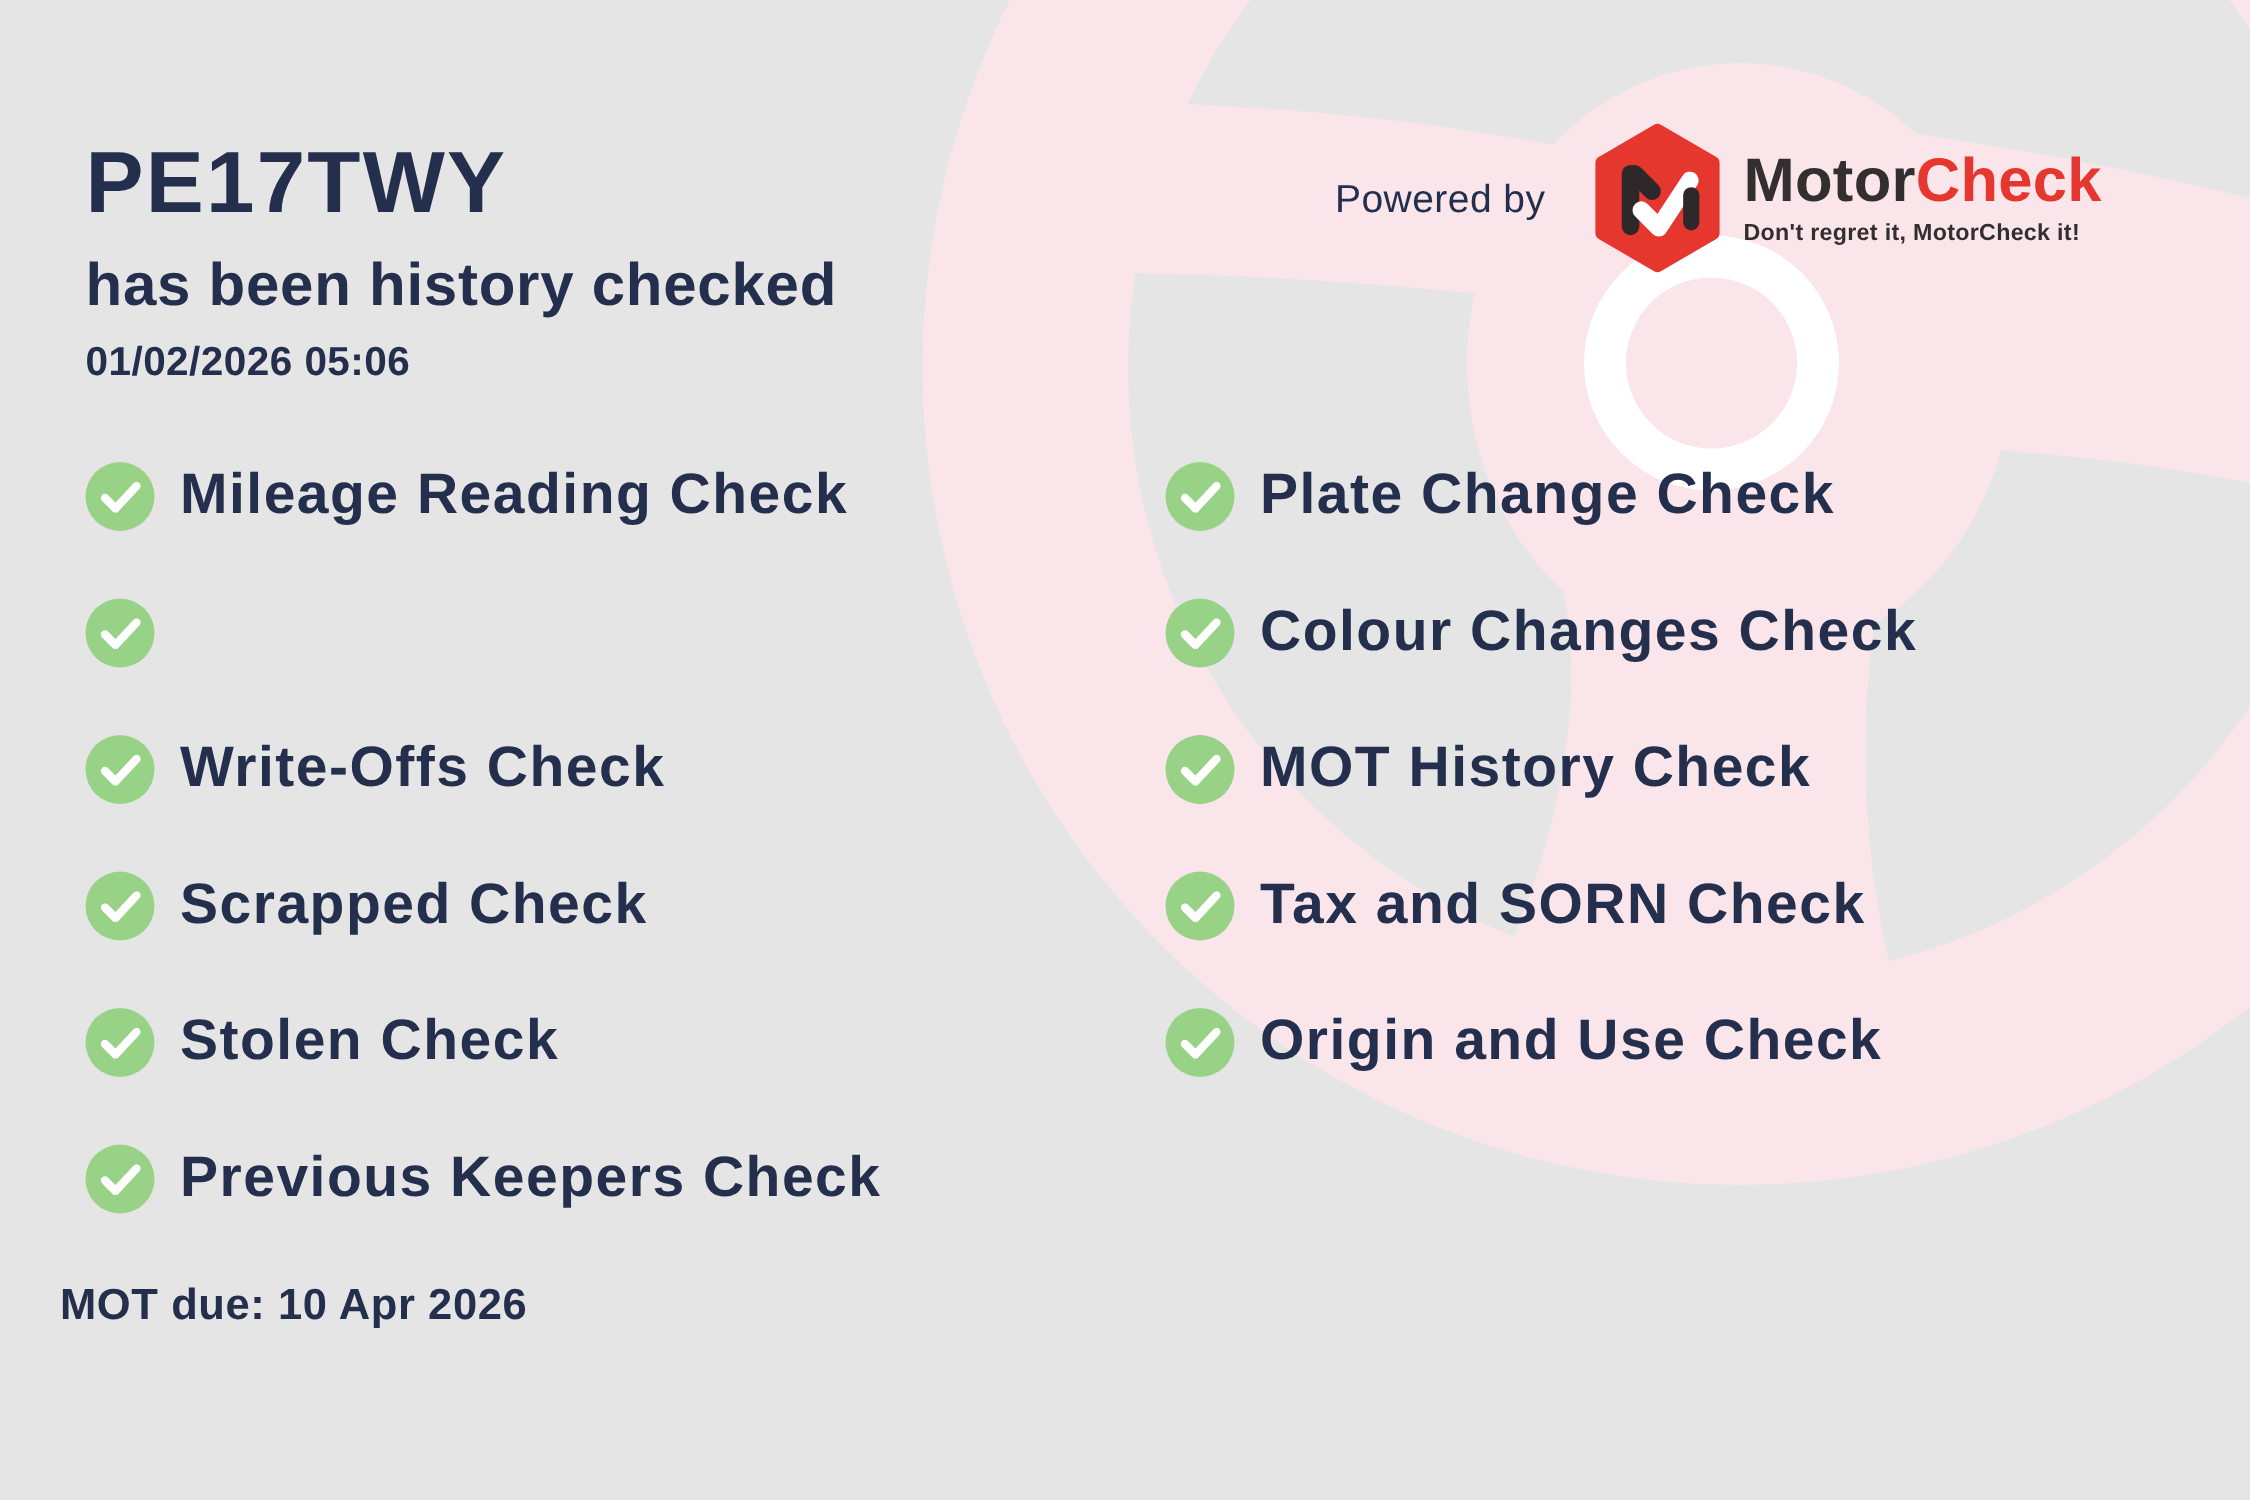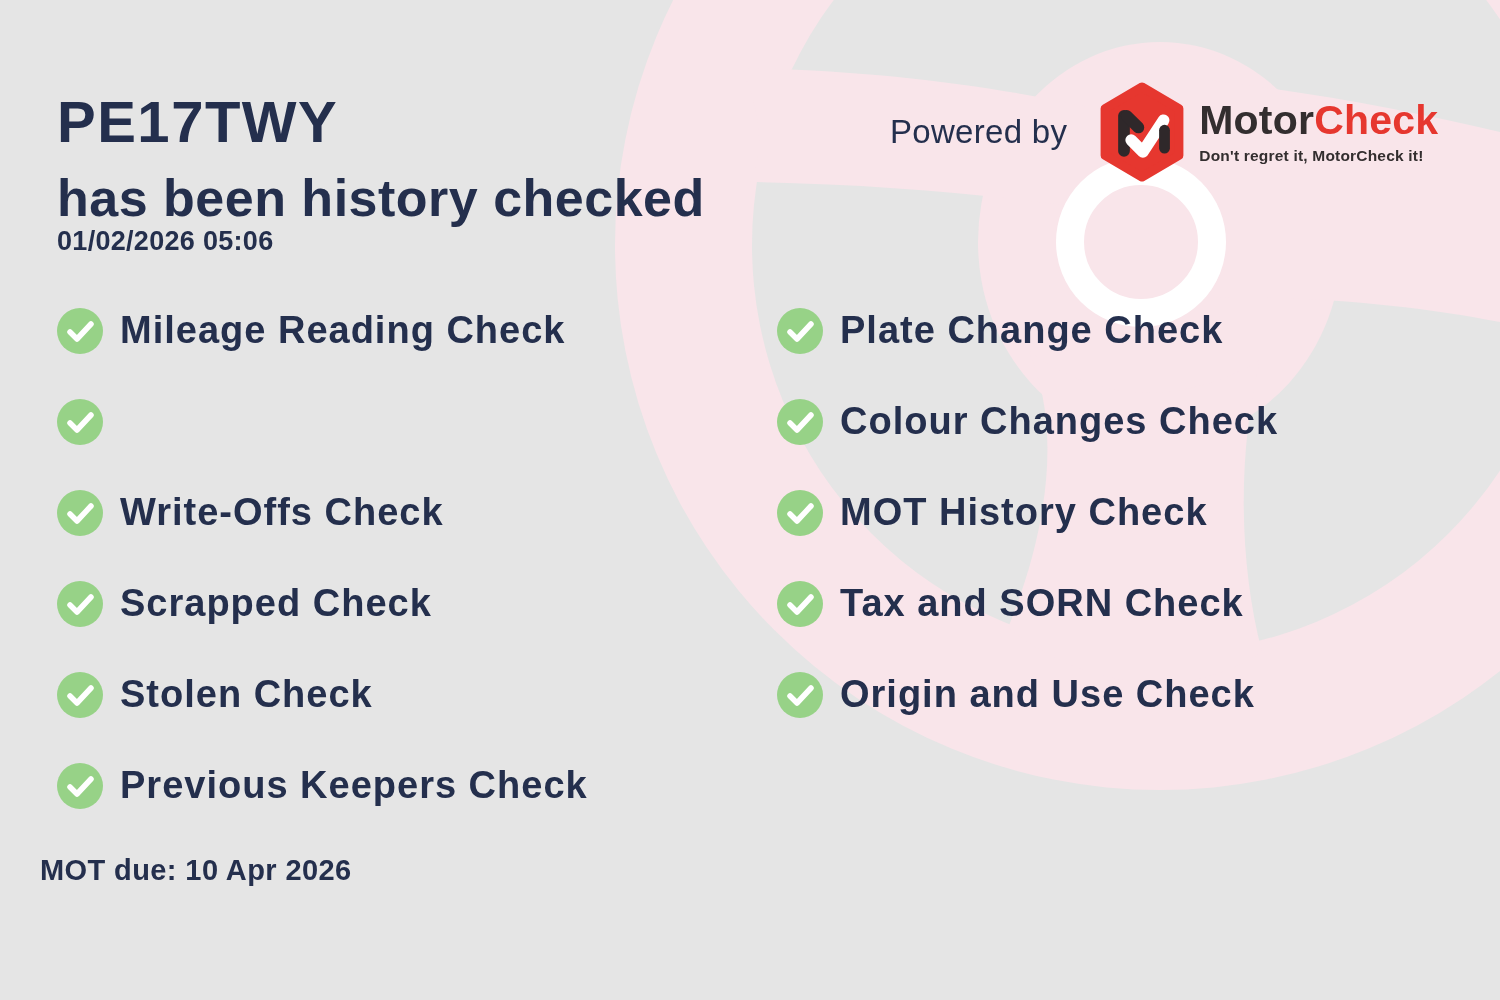--- a/index.html
+++ b/index.html
@@ -5,26 +5,26 @@
   html,body{margin:0;padding:0;background:#ffffff;}
   .canvas{
     position:relative;width:1500px;height:1000px;overflow:hidden;background:#e5e5e5;
     font-family:"Liberation Sans",sans-serif;color:#242F4D;
   }
   .bg{position:absolute;left:0;top:0;z-index:0;}
   .layer{position:absolute;z-index:1;}
 
   
   .title{left:57px;top:88px;font-size:58px;font-weight:800;letter-spacing:1.5px;color:#242F4D;}
-  .subtitle{left:57px;top:168px;font-size:52px;font-weight:700;letter-spacing:0.5px;color:#242F4D;}
+  .subtitle{left:57px;top:168px;font-size:40px;font-weight:700;letter-spacing:0.5px;color:#242F4D;}
   .datetime{left:57px;top:226px;font-size:27px;font-weight:700;letter-spacing:0.3px;color:#242F4D;}
 
   
   .powered{left:890px;top:80px;height:104px;display:flex;align-items:center;}
-  .powered-label{font-size:33px;font-weight:500;color:#242F4D;letter-spacing:0.3px;text-align:right;}
+  .powered-label{font-size:26px;font-weight:500;color:#242F4D;letter-spacing:0.3px;text-align:right;}
   .hex-logo{width:90px;height:100px;margin-left:30px;flex:0 0 auto;display:block;}
   .brand{margin-left:12px;display:flex;flex-direction:column;}
   .wordmark{font-size:41px;font-weight:800;line-height:1.05;letter-spacing:0.2px;}
   .wordmark .motor{color:#332E2F;}
   .wordmark .check{color:#E6372F;}
   .tagline{font-size:15.5px;font-weight:700;color:#332E2F;margin-top:4px;letter-spacing:0.2px;}
 
   
   .col{top:285px;}
   .col-left{left:57px;}

